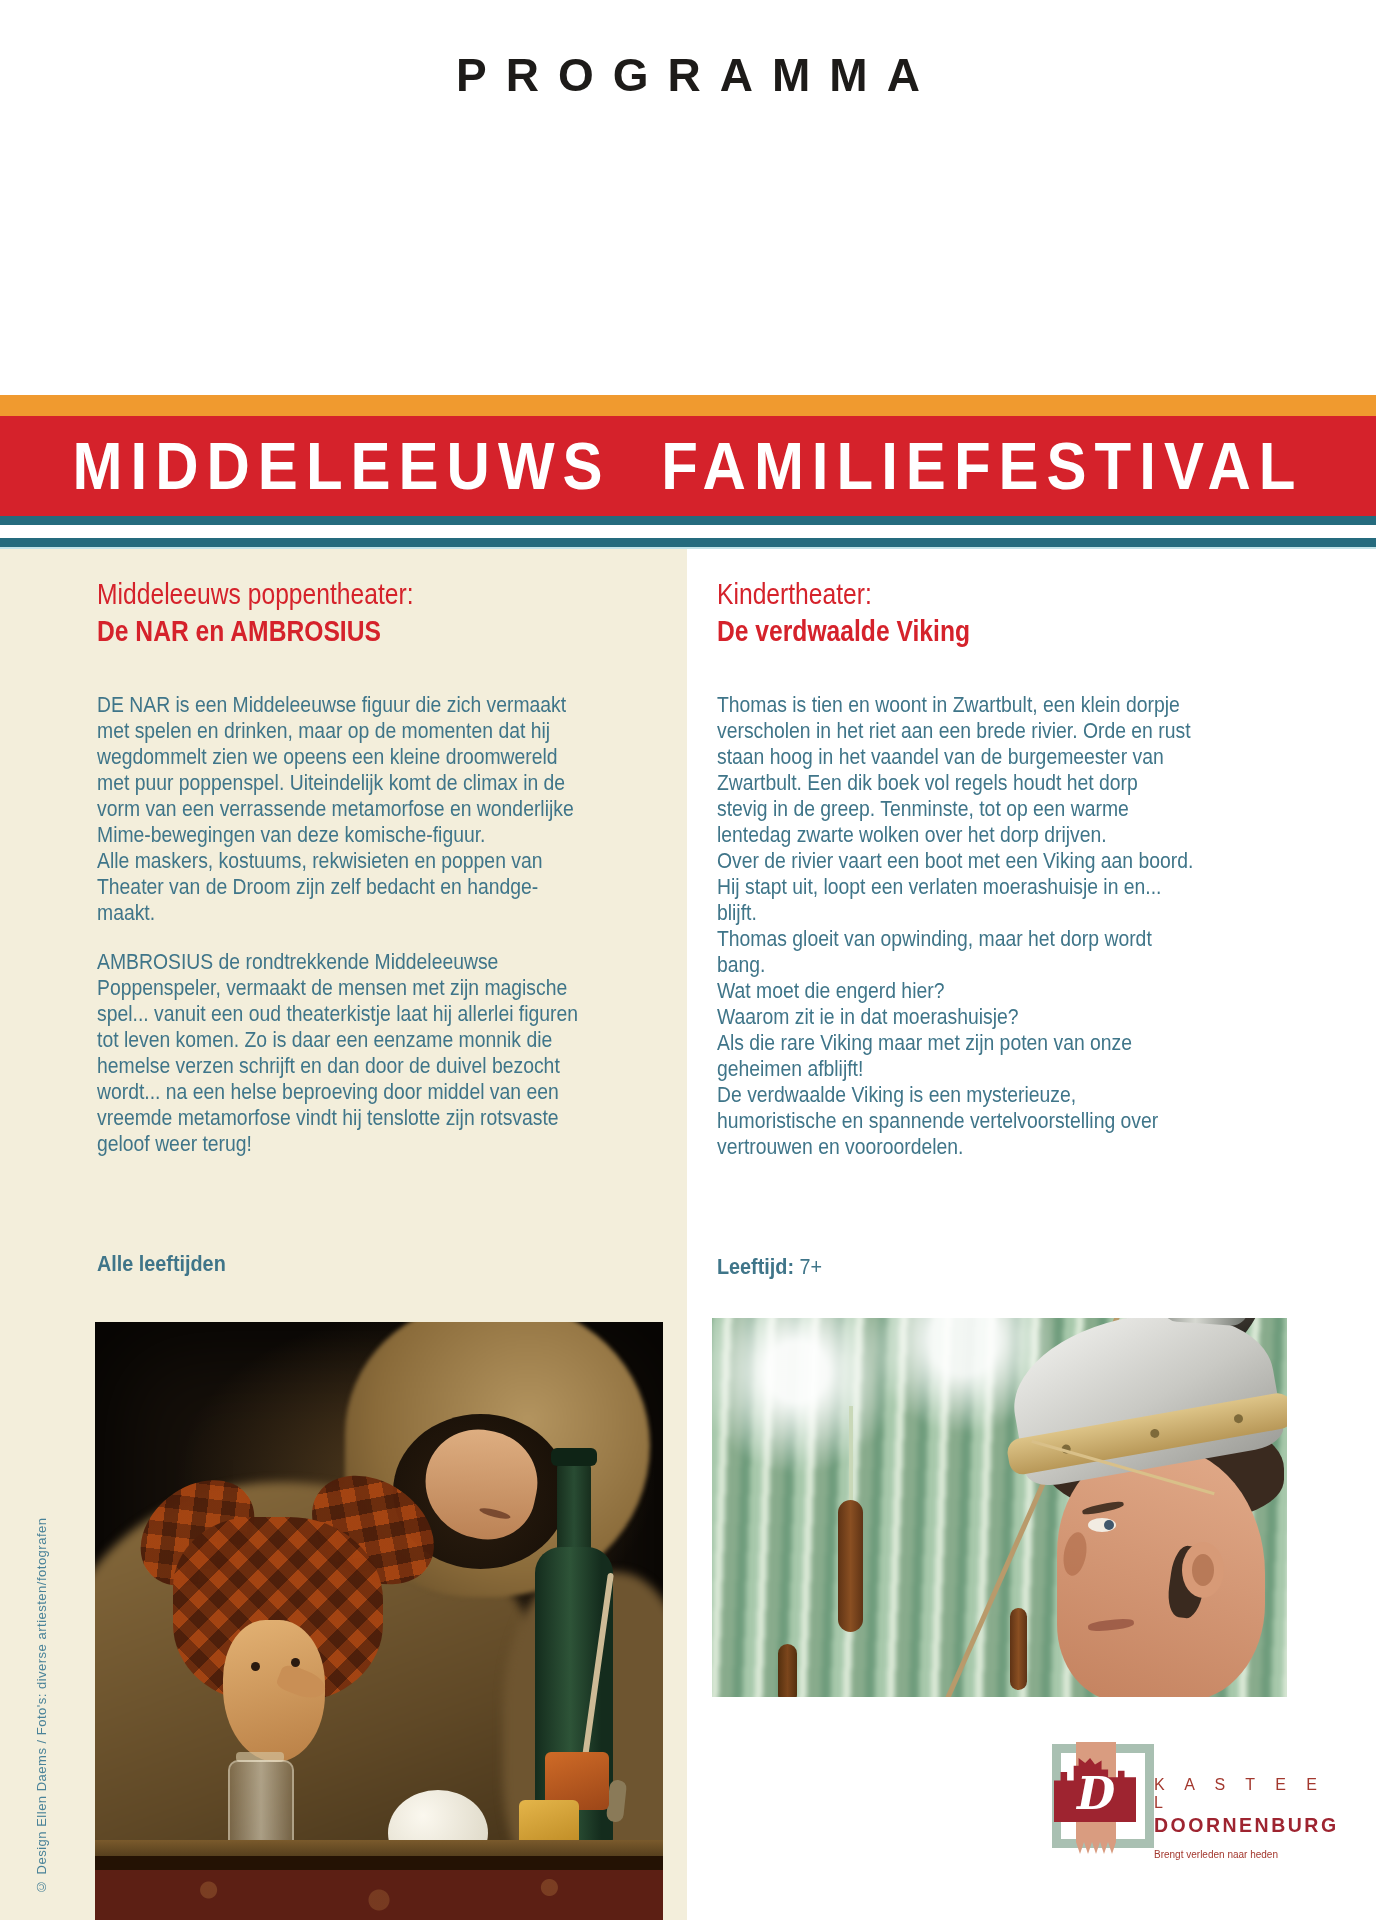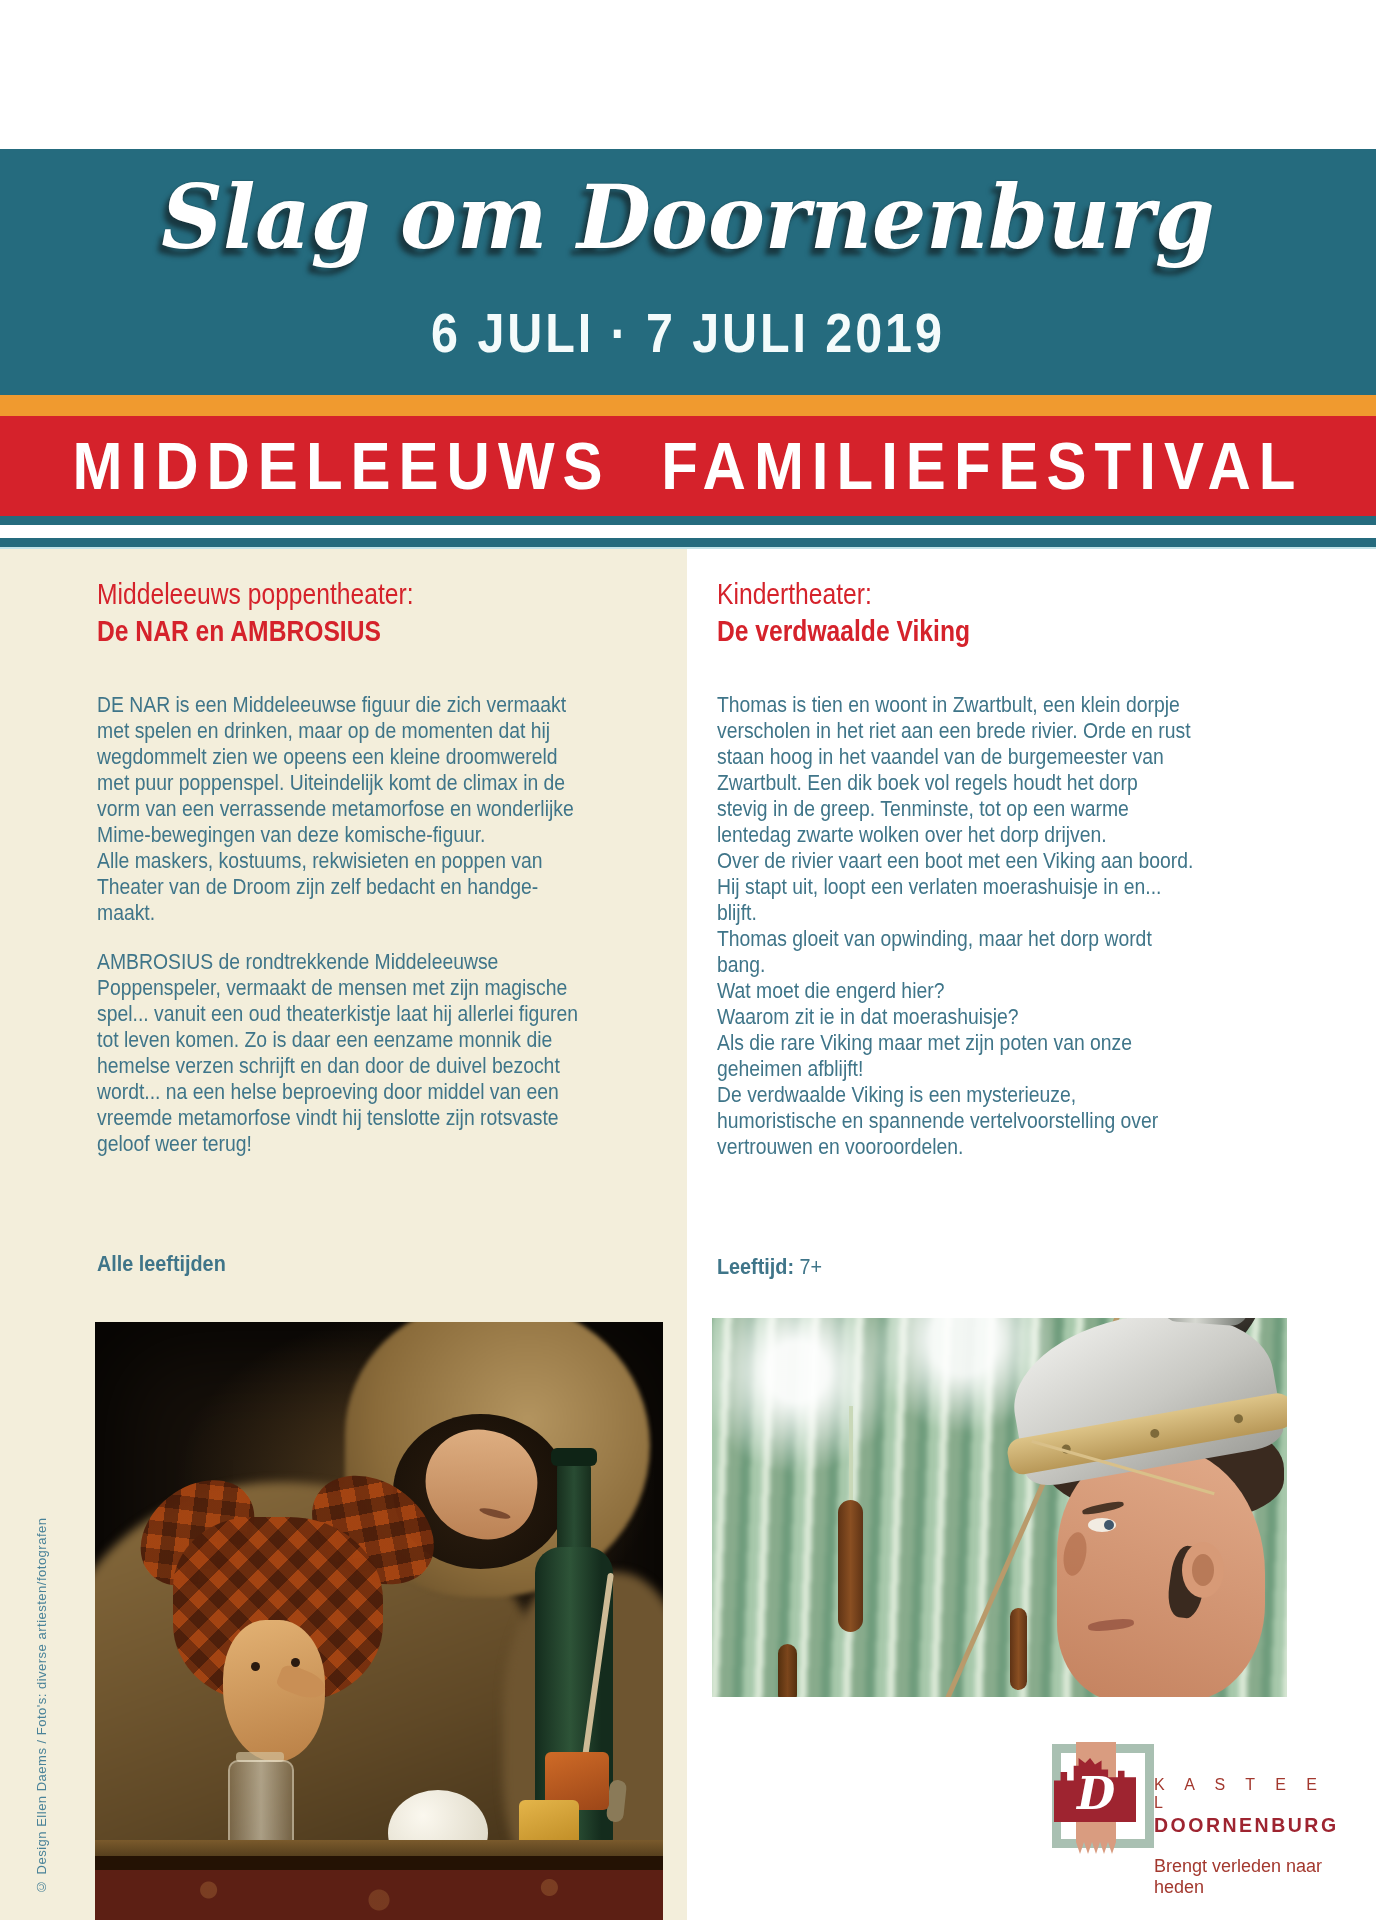--- a/index.html
+++ b/index.html
@@ -139,32 +139,31 @@
   #lk-salmon{position:absolute;left:26px;top:0;width:40px;height:100px;background:#d99c80;}
   #lk-scallop{position:absolute;left:26px;top:100px;width:40px;height:12px;background:#d99c80;
       clip-path:polygon(0 0,100% 0,90% 100%,80% 0,70% 100%,60% 0,50% 100%,40% 0,30% 100%,20% 0,10% 100%,0 0);}
   #lk-castle{position:absolute;left:4px;top:16px;width:82px;height:64px;background:#9e2430;
       clip-path:polygon(0% 100%,0% 35%,8% 35%,8% 22%,16% 22%,16% 35%,24% 35%,24% 12%,30% 12%,30% 0%,38% 8%,44% 0%,50% 10%,58% 4%,58% 18%,66% 18%,66% 30%,78% 30%,78% 20%,86% 20%,86% 30%,100% 30%,100% 100%);}
   #lk-monogram{position:absolute;left:0px;top:26px;width:92px;text-align:center;color:#ffffff;
       font-family:"DejaVu Serif",serif;font-style:italic;font-weight:bold;font-size:44px;}
   #lk-text{position:absolute;left:104px;top:34px;color:#a3382e;}
   #lk-kasteel{font-size:16px;letter-spacing:8px;}
   #lk-doornenburg{font-size:19.5px;font-weight:bold;letter-spacing:2.5px;color:#9e2430;margin-top:2px;}
-  #lk-tagline{font-size:18px;margin-top:19px;}
+  #lk-tagline{font-size:10px;margin-top:12px;}
 </style>
 </head>
 <body>
 
 <div id="poster">
 
-
-  <div class="abs" id="title-band">
-    <div class="abs" id="gothic-title">Slag om Doornenburg</div>
-    <div class="abs" id="title-dates">6 JULI · 7 JULI 2019</div>
+  <div class="abs" id="kicker-band">
+    <div id="kicker">PROGRAMMA</div>
   </div>
+
 
   <div class="abs" id="orange-stripe"></div>
 
   <div class="abs" id="red-band">
     <div id="festival-title">MIDDELEEUWS FAMILIEFESTIVAL</div>
   </div>
 
   <div class="abs" id="stripe-teal-1"></div>
   <div class="abs" id="stripe-white"></div>
   <div class="abs" id="stripe-teal-2"></div>

